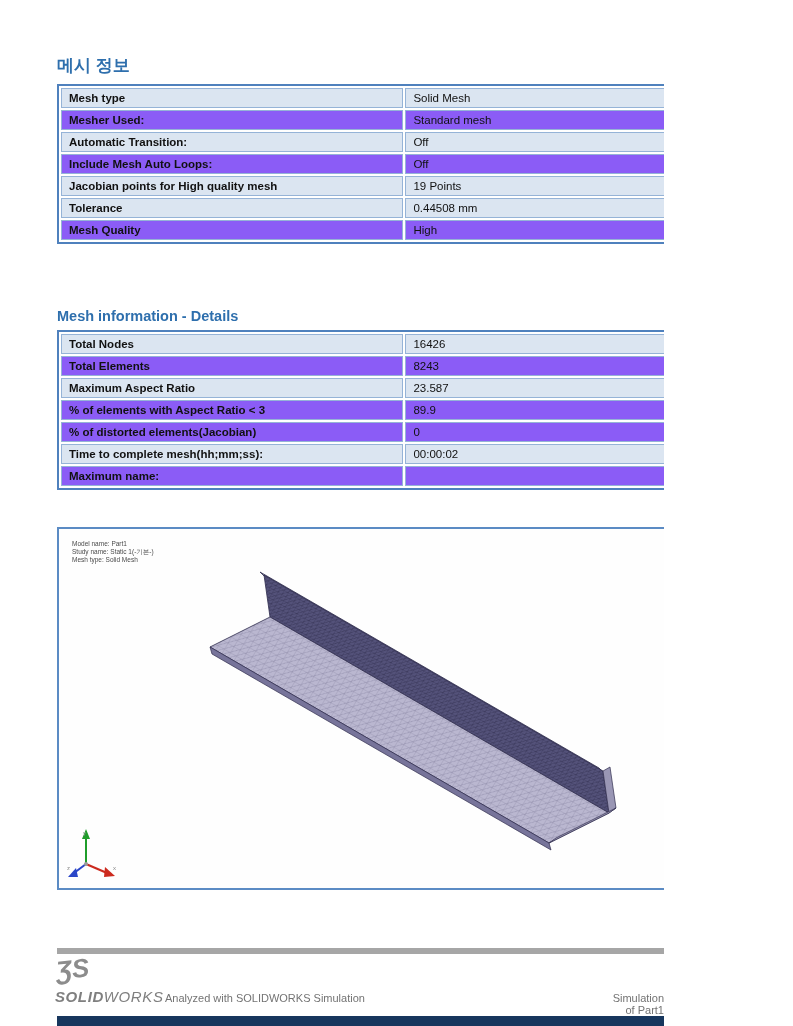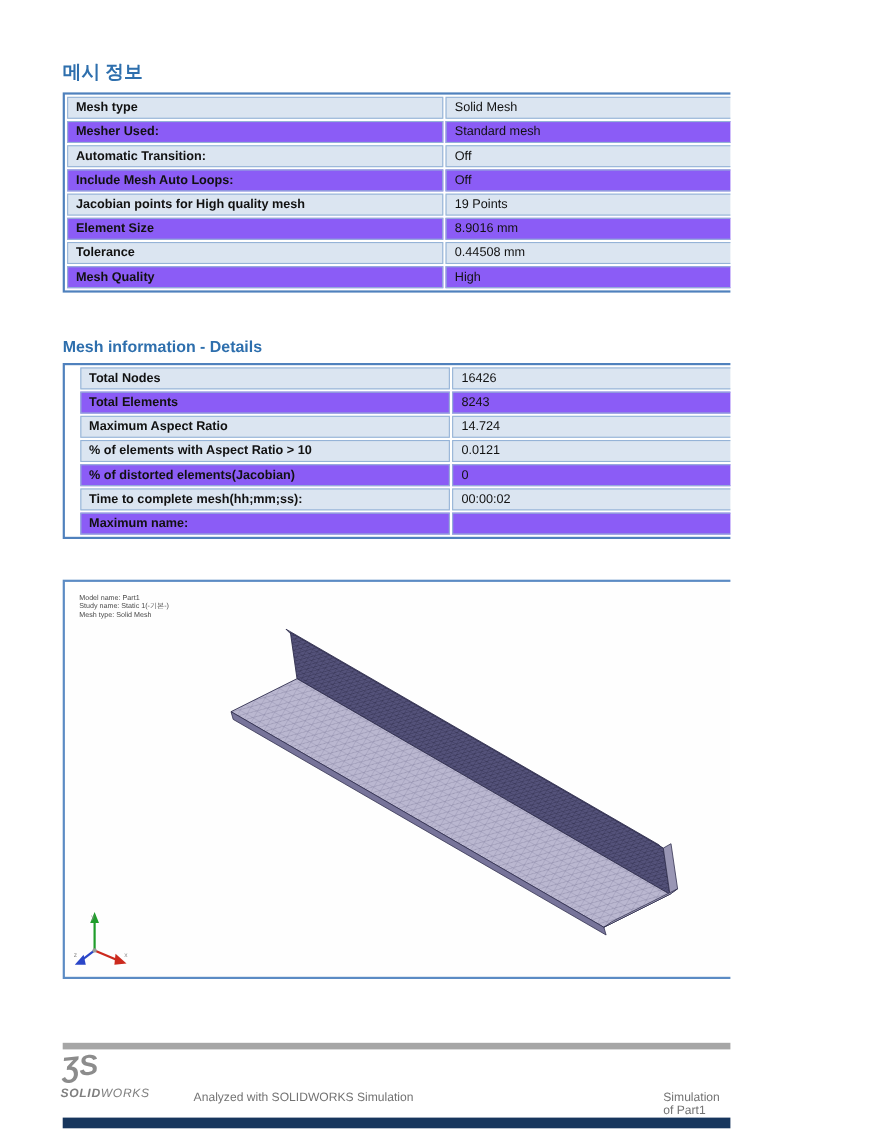--- a/index.html
+++ b/index.html
@@ -11,21 +11,21 @@
   .sec-title { position:absolute; left:57px; color:#2e6fad; font-weight:bold; }
   #title1 { top:54px; font-size:17px; }
   #title2 { top:308px; font-size:14.5px; }
 
   table.report {
     position:absolute; left:57px; width:699px;
     border-collapse:separate; border-spacing:2px;
     border:2px solid #4f81bd; background:#ffffff;
   }
   #table1 { top:84px; }
-  #table2 { top:330px;padding-left:12px; }
+  #table2 { top:330px; }
   table.report td {
     border:1px solid #95b3d7; height:20px; padding:1px 7px;
     font-size:11.5px; color:#111111; vertical-align:middle; background:#8b5cf6;
   }
   table.report td.lbl { font-weight:bold; width:49.7%; }
   table.report tr.shaded td { background:#dbe5f1; }
 
   .viewport {
     position:absolute; top:527px; left:57px; width:698px; height:363px;
     border:2px solid #5b8bc4; background:#fefefe;
@@ -38,27 +38,27 @@
   .triad { position:absolute; left:8px; bottom:6px; }
 
   .footer-divider {
     position:absolute; top:948px; left:57px; width:703px; height:6px; background:#a6a6a6;
   }
   .ds-logo {
     position:absolute; top:956px; left:56px; font-size:26px; line-height:26px;
     color:#8c8c8c; font-style:italic; font-weight:bold; transform:rotate(-6deg);
   }
   .sw-brand {
-    position:absolute; top:988px; left:55px; font-size:11px; color:#7f7f7f;
+    position:absolute; top:988px; left:55px; font-size:15px; color:#7f7f7f;
     font-style:italic; letter-spacing:0.6px;
   }
   .sw-brand .b1 { font-weight:bold; }
   .sw-brand .b2 { font-weight:normal; }
-  .tagline { position:absolute; top:992px; left:176px; font-size:11px; color:#737373; }
-  .doc-title { position:absolute; top:992px; left:603px; font-size:11px; color:#737373; }
+  .tagline { position:absolute; top:992px; left:165px; font-size:11px; color:#737373; }
+  .doc-title { position:absolute; top:992px; left:603px; font-size:11px; color:#737373;text-align:right; }
   .page-num { position:absolute; top:989px; left:729px; font-size:13.5px; font-weight:bold; color:#262626; }
   .bottom-bar { position:absolute; left:57px; bottom:0; width:736px; height:10px; background:#17365d; }
 </style>
 </head>
 <body>
 
 <div class="page">
 
   <div class="sec-title" id="title1">메시 정보</div>
 
@@ -77,24 +77,20 @@
         <td>Off</td>
         </tr>
       <tr>
         <td class="lbl">Include Mesh Auto Loops:</td>
         <td>Off</td>
         </tr>
       <tr class="shaded">
         <td class="lbl">Jacobian points for High quality mesh</td>
         <td>19 Points</td>
         </tr>
-      <tr>
-        <td class="lbl">Element Size</td>
-        <td>8.9016 mm</td>
-        </tr>
       <tr class="shaded">
         <td class="lbl">Tolerance</td>
         <td>0.44508 mm</td>
         </tr>
       <tr>
         <td class="lbl">Mesh Quality</td>
         <td>High</td>
         </tr>
     </tbody>
   </table>
@@ -106,25 +102,25 @@
       <tr class="shaded">
         <td class="lbl">Total Nodes</td>
         <td>16426</td>
         </tr>
       <tr>
         <td class="lbl">Total Elements</td>
         <td>8243</td>
         </tr>
       <tr class="shaded">
         <td class="lbl">Maximum Aspect Ratio</td>
-        <td>14.724</td>
+        <td>23.587</td>
         </tr>
-      <tr class="shaded">
-        <td class="lbl">% of elements with Aspect Ratio &gt; 10</td>
-        <td>0.0121</td>
+      <tr>
+        <td class="lbl">% of elements with Aspect Ratio &lt; 3</td>
+        <td>89.9</td>
         </tr>
       <tr>
         <td class="lbl">% of distorted elements(Jacobian)</td>
         <td>0</td>
         </tr>
       <tr class="shaded">
         <td class="lbl">Time to complete mesh(hh;mm;ss):</td>
         <td>00:00:02</td>
         </tr>
       <tr>

